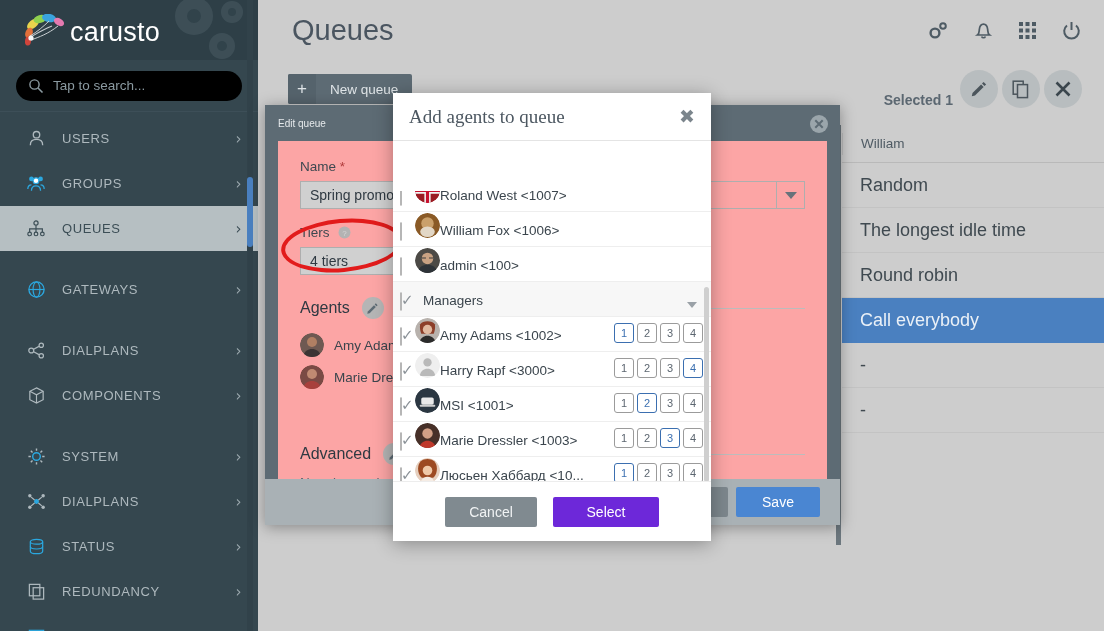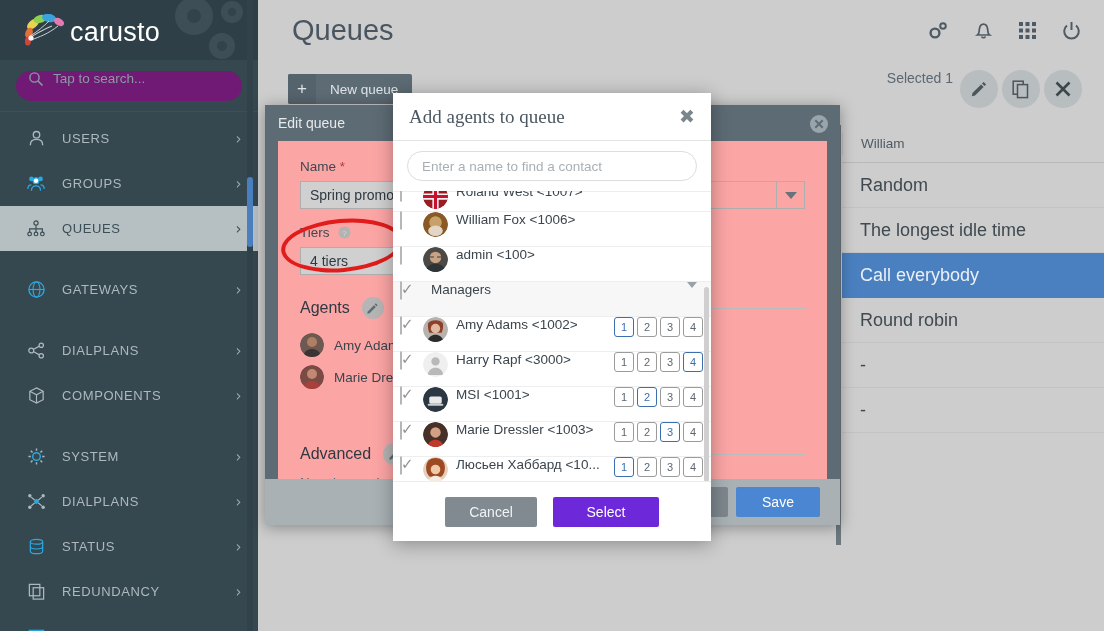--- a/index.html
+++ b/index.html
@@ -17,22 +17,22 @@
     background: #35474f; color: #b9c3c7; overflow: hidden;
   }
   .sb-logo {
     height: 60px; background: #2e3f47; position: relative; overflow: hidden;
   }
   .logo-gears { position: absolute; right: 8px; top: -8px; opacity: .55; }
   .logo-wrap { position: absolute; left: 22px; top: 14px; display: flex; align-items: center; }
   .logo-word { font-size: 27px; color: #fff; letter-spacing: .2px; font-weight: 300; margin-left: 2px; }
   .sb-searchrow { height: 52px; background: #35474f; display: flex; align-items: center; justify-content: center; border-bottom: 1px solid #3d4f58;}
   .sb-search {
-    width: 226px; height: 30px; border-radius: 16px; background: #701a75;
-    display: flex; align-items: flex-start; padding: 0 12px; gap: 9px;
+    width: 226px; height: 30px; border-radius: 16px; background: #000000;
+    display: flex; align-items: center; padding: 0 12px; gap: 9px;
   }
   .sb-search .ph { color: #8b9aa1; font-size: 13.5px; }
   .sb-nav { padding-top: 4px; }
   .sb-item {
     height: 45px; display: flex; align-items: center; padding: 0 16px 0 26px;
     gap: 16px; color: #aeb9be; font-size: 13px; letter-spacing: .6px; position: relative;
   }
   .sb-item .lbl { flex: 1; }
   .sb-item.active { background: #b6bfc2; color: #3c4e56; }
   .sb-item.active .chev { color: #3c4e56; }
@@ -42,21 +42,21 @@
   .sb-scroll {
     position: absolute; right: 5px; top: 0; width: 6px; height: 631px; background: #31424a;
   }
   .sb-thumb { position: absolute; left: 0; top: 177px; width: 6px; height: 70px; background: #4a80c0; border-radius: 3px;}
 
   
   .main { position: absolute; left: 258px; top: 0; right: 0; height: 631px; background: #cdcdcd; }
   .page-title { position: absolute; left: 34px; top: 14px; font-size: 29px; color: #4a5560; font-weight: 300;}
   .topicons { position: absolute; right: 22px; top: 20px; display: flex; gap: 24px; align-items: center; color: #4e5b64; }
   .topicons .ti { cursor: pointer; }
-  .selbar { position: absolute; right: 22px; top: 70px; display: flex; align-items: flex-start; gap: 4px; }
+  .selbar { position: absolute; right: 22px; top: 70px; display: flex; align-items: flex-end; gap: 4px; font-weight: bold; }
   .selbar .sel-text { color: #5b6771; font-size: 14px; margin-right: 3px; }
   .rnd-btn {
     width: 38px; height: 38px; border-radius: 50%; background: #b8bdbf;
     display: flex; align-items: center; justify-content: center; color: #4b555c;
   }
   .newq {
     position: absolute; left: 30px; top: 74px; height: 30px; display: flex;
     background: #5d6b74; color: #dfe4e7; font-size: 13.5px; border-radius: 2px; overflow: hidden;
   }
   .newq .plus { width: 28px; display: flex; align-items: center; justify-content: center; font-size: 17px; background: #55636c;}
@@ -68,21 +68,21 @@
   .tbl-head .th { padding-left: 18px; font-size: 13.5px; color: #4f5b64; border-left: 1px solid #bdbdbd; height: 22px; display:flex; align-items:center;}
   .tbl-row { height: 45px; display: flex; align-items: center; border-bottom: 1px solid #c3c3c3; padding-left: 18px; font-size: 18px; color: #3f4950;}
   .tbl-row.sel { background: #4a80c0; color: #eaf0f7; border-bottom-color: #4a80c0;}
   .tbl-edge { position: absolute; left: 578px; top: 125px; width: 5px; height: 420px; background: #6c777e; }
 
   
   .editq {
     position: absolute; left: 265px; top: 105px; width: 575px; height: 420px;
     background: #5d6b74; box-shadow: 0 2px 14px rgba(0,0,0,.35);
   }
-  .editq-title { height: 36px; display: flex; align-items: center; padding-left: 13px; color: #e6eaec; font-size: 14px;}
+  .editq-title { height: 36px; display: flex; align-items: center; padding-left: 13px; color: #e6eaec; font-size: 10px;}
   .editq-close { position: absolute; right: 11px; top: 9px; width: 20px; height: 20px; }
   .editq-body {
     position: absolute; left: 13px; top: 36px; right: 13px; bottom: 46px;
     background: #fca5a5; padding: 18px 22px;
   }
   .fld-label { font-size: 13.5px; color: #3e4850; margin-bottom: 7px; }
   .fld-label .req { color: #b03b3b; }
   .txtinput {
     height: 28px; background: #d0d0d0; border: 1px solid #aeaeae; font-size: 14px;
     color: #2f3942; display: flex; align-items: center; padding: 0 9px;
@@ -117,21 +117,21 @@
     position: absolute; left: 393px; top: 93px; width: 318px; height: 448px;
     background: #fff; box-shadow: 0 3px 18px rgba(0,0,0,.32);
   }
   .modal-head { height: 48px; display: flex; align-items: center; padding: 0 16px; border-bottom: 1px solid #e4e4e4;}
   .modal-head .t { flex: 1; font-size: 19px; color: #4c5761; font-weight: 300; font-family: Liberation Serif, serif;}
   .modal-x { font-size: 19px; color: #7b858c; font-family: "DejaVu Sans", sans-serif; line-height: 1;}
   .modal-search { padding: 10px 14px 10px; border-bottom: 1px solid #ededed;}
   .msbox { height: 30px; border: 1px solid #ddd; border-radius: 16px; display: flex; align-items: center; padding: 0 14px;}
   .msbox .ph { color: #a9b0b5; font-size: 13.5px;}
   .modal-list { position: absolute; left: 0; right: 0; top: 98px; bottom: 60px; overflow: hidden; }
-  .m-row { height: 35px; display: flex; align-items: flex-start; padding: 0 8px 16px 7px; border-bottom: 1px solid #eee; gap: 8px; }
+  .m-row { height: 35px; display: flex; align-items: flex-end; padding: 0 8px 8px 7px; border-bottom: 1px solid #eee; gap: 0; }
   .m-row.group { background: #f7f7f7; }
   .m-row .cb { width: 15px; height: 15px; flex: 0 0 15px; position: relative; }
   .cb-box { width: 14px; height: 14px; border: 1px solid #b6b6b6; background: #fff; border-radius: 1px;}
   .cb-check { position: absolute; left: 1px; top: -2px; font-size: 15px; color: #8a9197; font-family: "DejaVu Sans", sans-serif;}
   .m-av { width: 25px; height: 25px; border-radius: 50%; overflow: hidden; flex: 0 0 25px; }
   .m-name { flex: 1; font-size: 13.5px; color: #3b454d; white-space: nowrap; overflow: hidden; }
   .m-tiers { display: flex; gap: 3px; }
   .m-caret { width: 0; height: 0; border-left: 5px solid transparent; border-right: 5px solid transparent; border-top: 6px solid #9aa1a7; margin-right: 6px;}
   .modal-foot { position: absolute; left: 0; right: 0; bottom: 0; height: 60px; border-top: 1px solid #ededed; display: flex; align-items: center; justify-content: center; gap: 16px;}
   .btn-cancel { width: 92px; height: 30px; background: #808a90; color: #f0f3f4; }
@@ -390,25 +390,25 @@
     <div class="table">
       <div class="tbl-head">
         <span class="th">William</span>
       </div>
       <div class="tbl-row">
           <span>Random</span>
         </div>
       <div class="tbl-row">
           <span>The longest idle time</span>
         </div>
+      <div class="tbl-row">
+          <span>Round robin</span>
+        </div>
       <div class="tbl-row sel">
           <span>Call everybody</span>
-        </div>
-      <div class="tbl-row">
-          <span>Round robin</span>
         </div>
       <div class="tbl-row">
           <span>-</span>
         </div>
       <div class="tbl-row">
           <span>-</span>
         </div>
     </div>
 
     <div class="editq" style="left:7px; top:105px;">
@@ -511,25 +511,20 @@
       </div>
     </div>
 
     <div class="annot" style="left:23px;top:219px;"></div>
 
     <div class="modal" style="left:135px;">
       <div class="modal-head">
         <span class="t">Add agents to queue</span>
         <span class="modal-x">✖</span>
       </div>
-      <div class="modal-search">
-        <div class="msbox">
-          <span class="ph">Enter a name to find a contact</span>
-        </div>
-      </div>
 
       <div class="modal-list">
 
         <div class="m-row" style="height:28px;margin-top:-7px;">
           <span class="cb"><span class="cb-box"></span></span>
           <span class="m-av">
               <svg class="avimg" viewBox="0 0 24 24">
                 <circle cx="12" cy="12" r="12" fill="#9b1b23"></circle>
                 <path d="M0 9h24v6H0z" fill="#f2f2f2"></path>
                 <path d="M9 0h6v24H9z" fill="#f2f2f2"></path>

